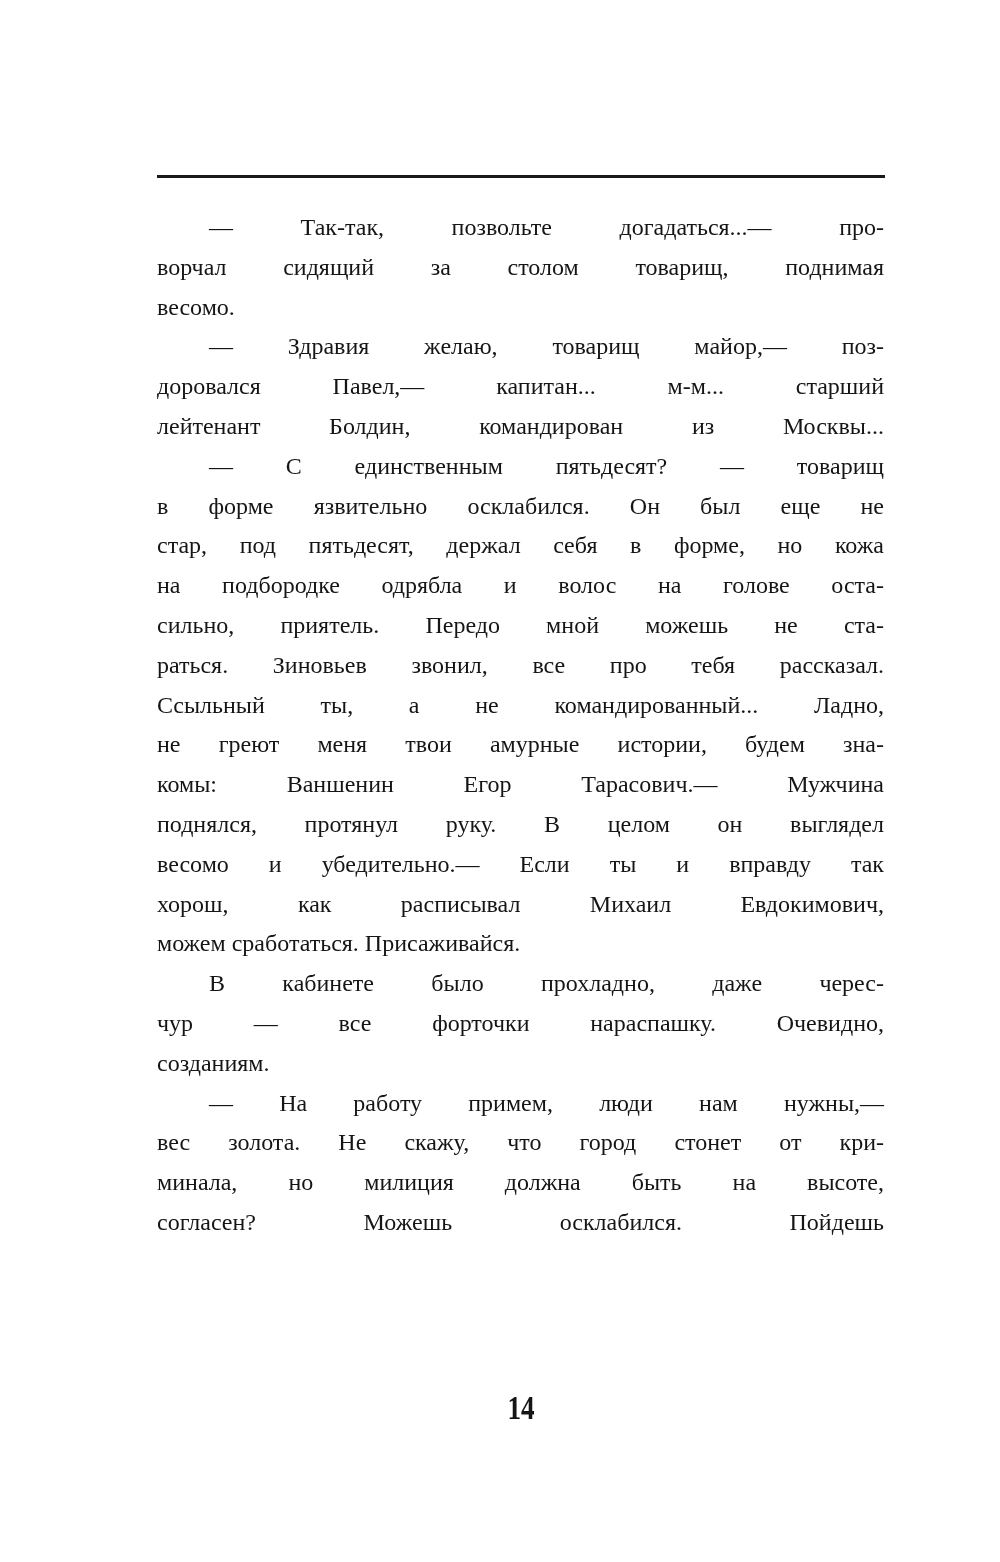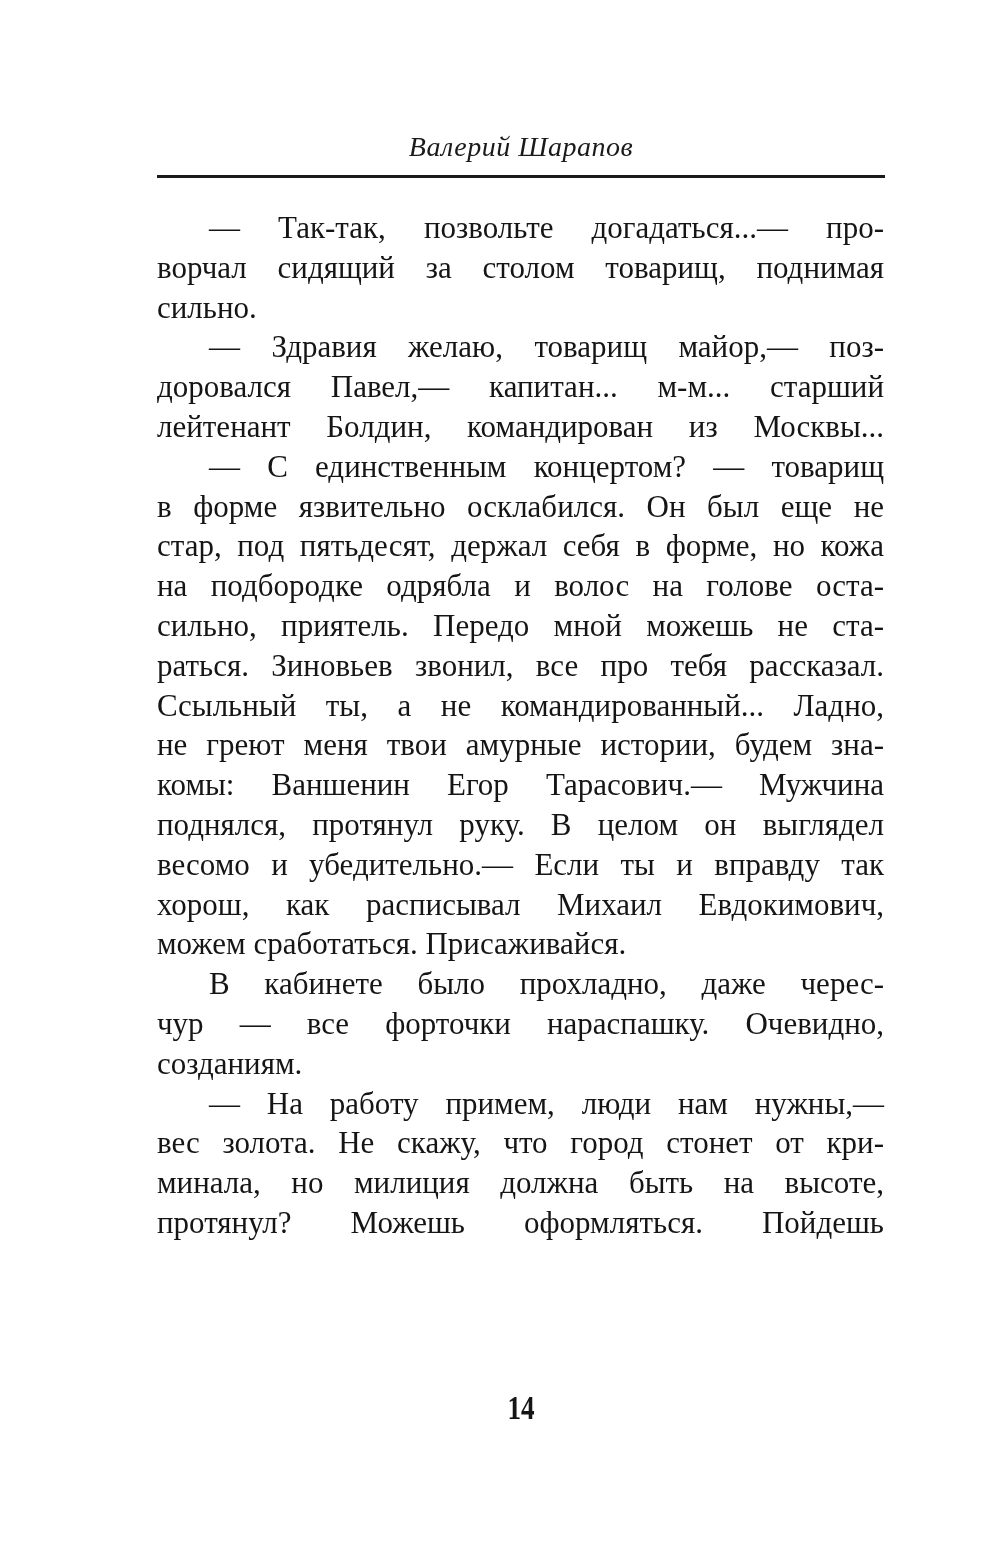--- a/index.html
+++ b/index.html
@@ -34,21 +34,21 @@
     left: 157px;
     width: 728px;
     height: 3px;
     background: #1a1a1a;
   }
   .text-block {
     position: absolute;
     top: 208px;
     left: 157px;
     width: 727px;
-    font-size: 31px;
+    font-size: 24px;
     line-height: 39.8px;
     color: #151515;
   }
   .paragraph {
     margin: 0;
   }
   .line {
     text-align: justify;
     text-align-last: justify;
     white-space: normal;
@@ -69,35 +69,34 @@
     font-weight: 700;
     color: #151515;
     transform: scaleX(0.82);
     transform-origin: 50% 50%;
   }
 </style>
 </head>
 <body>
 
 <div class="page">
-  <div class="running-header">Валерий Шарапов</div>
   <div class="header-rule"></div>
   <div class="text-block">
       <div class="paragraph">
         <div class="line first">— Так-так, позвольте догадаться...— про-</div>
         <div class="line">ворчал сидящий за столом товарищ, поднимая</div>
-        <div class="line no-justify">сильно.</div>
+        <div class="line no-justify">весомо.</div>
       </div>
       <div class="paragraph">
         <div class="line first">— Здравия желаю, товарищ майор,— поз-</div>
         <div class="line">доровался Павел,— капитан... м-м... старший</div>
         <div class="line">лейтенант Болдин, командирован из Москвы...</div>
       </div>
       <div class="paragraph">
-        <div class="line first">— С единственным концертом? — товарищ</div>
+        <div class="line first">— С единственным пятьдесят? — товарищ</div>
         <div class="line">в форме язвительно осклабился. Он был еще не</div>
         <div class="line">стар, под пятьдесят, держал себя в форме, но кожа</div>
         <div class="line">на подбородке одрябла и волос на голове оста-</div>
         <div class="line">сильно, приятель. Передо мной можешь не ста-</div>
         <div class="line">раться. Зиновьев звонил, все про тебя рассказал.</div>
         <div class="line">Ссыльный ты, а не командированный... Ладно,</div>
         <div class="line">не греют меня твои амурные истории, будем зна-</div>
         <div class="line">комы: Ваншенин Егор Тарасович.— Мужчина</div>
         <div class="line">поднялся, протянул руку. В целом он выглядел</div>
         <div class="line">весомо и убедительно.— Если ты и вправду так</div>
@@ -106,17 +105,17 @@
       </div>
       <div class="paragraph">
         <div class="line first">В кабинете было прохладно, даже черес-</div>
         <div class="line">чур — все форточки нараспашку. Очевидно,</div>
         <div class="line no-justify">созданиям.</div>
       </div>
       <div class="paragraph">
         <div class="line first">— На работу примем, люди нам нужны,—</div>
         <div class="line">вес золота. Не скажу, что город стонет от кри-</div>
         <div class="line">минала, но милиция должна быть на высоте,</div>
-        <div class="line">протянул? Можешь оформляться. Пойдешь</div>
+        <div class="line">согласен? Можешь осклабился. Пойдешь</div>
       </div>
     </div>
   <div class="page-number">14</div>
 </div>
 
 </body></html>

